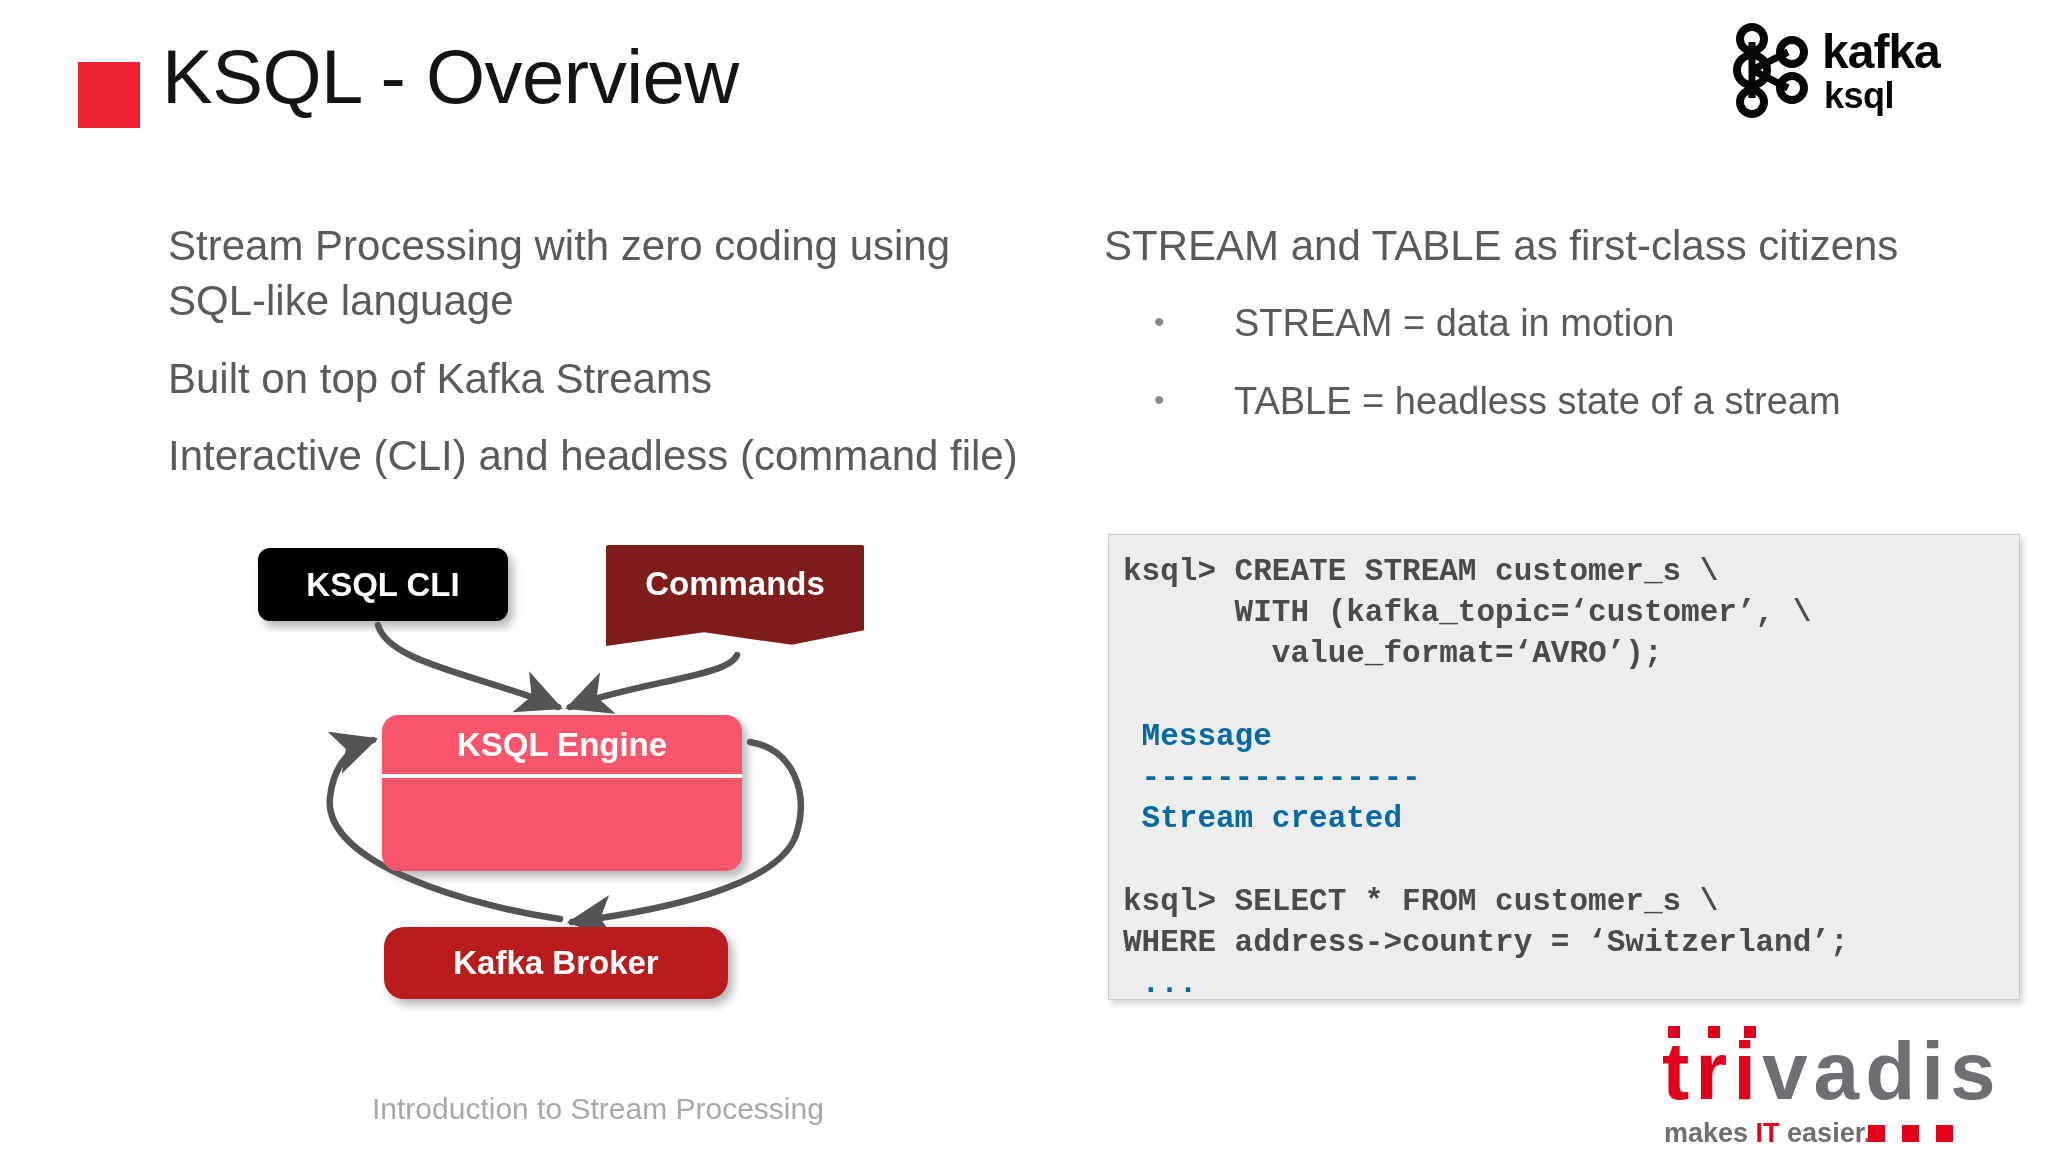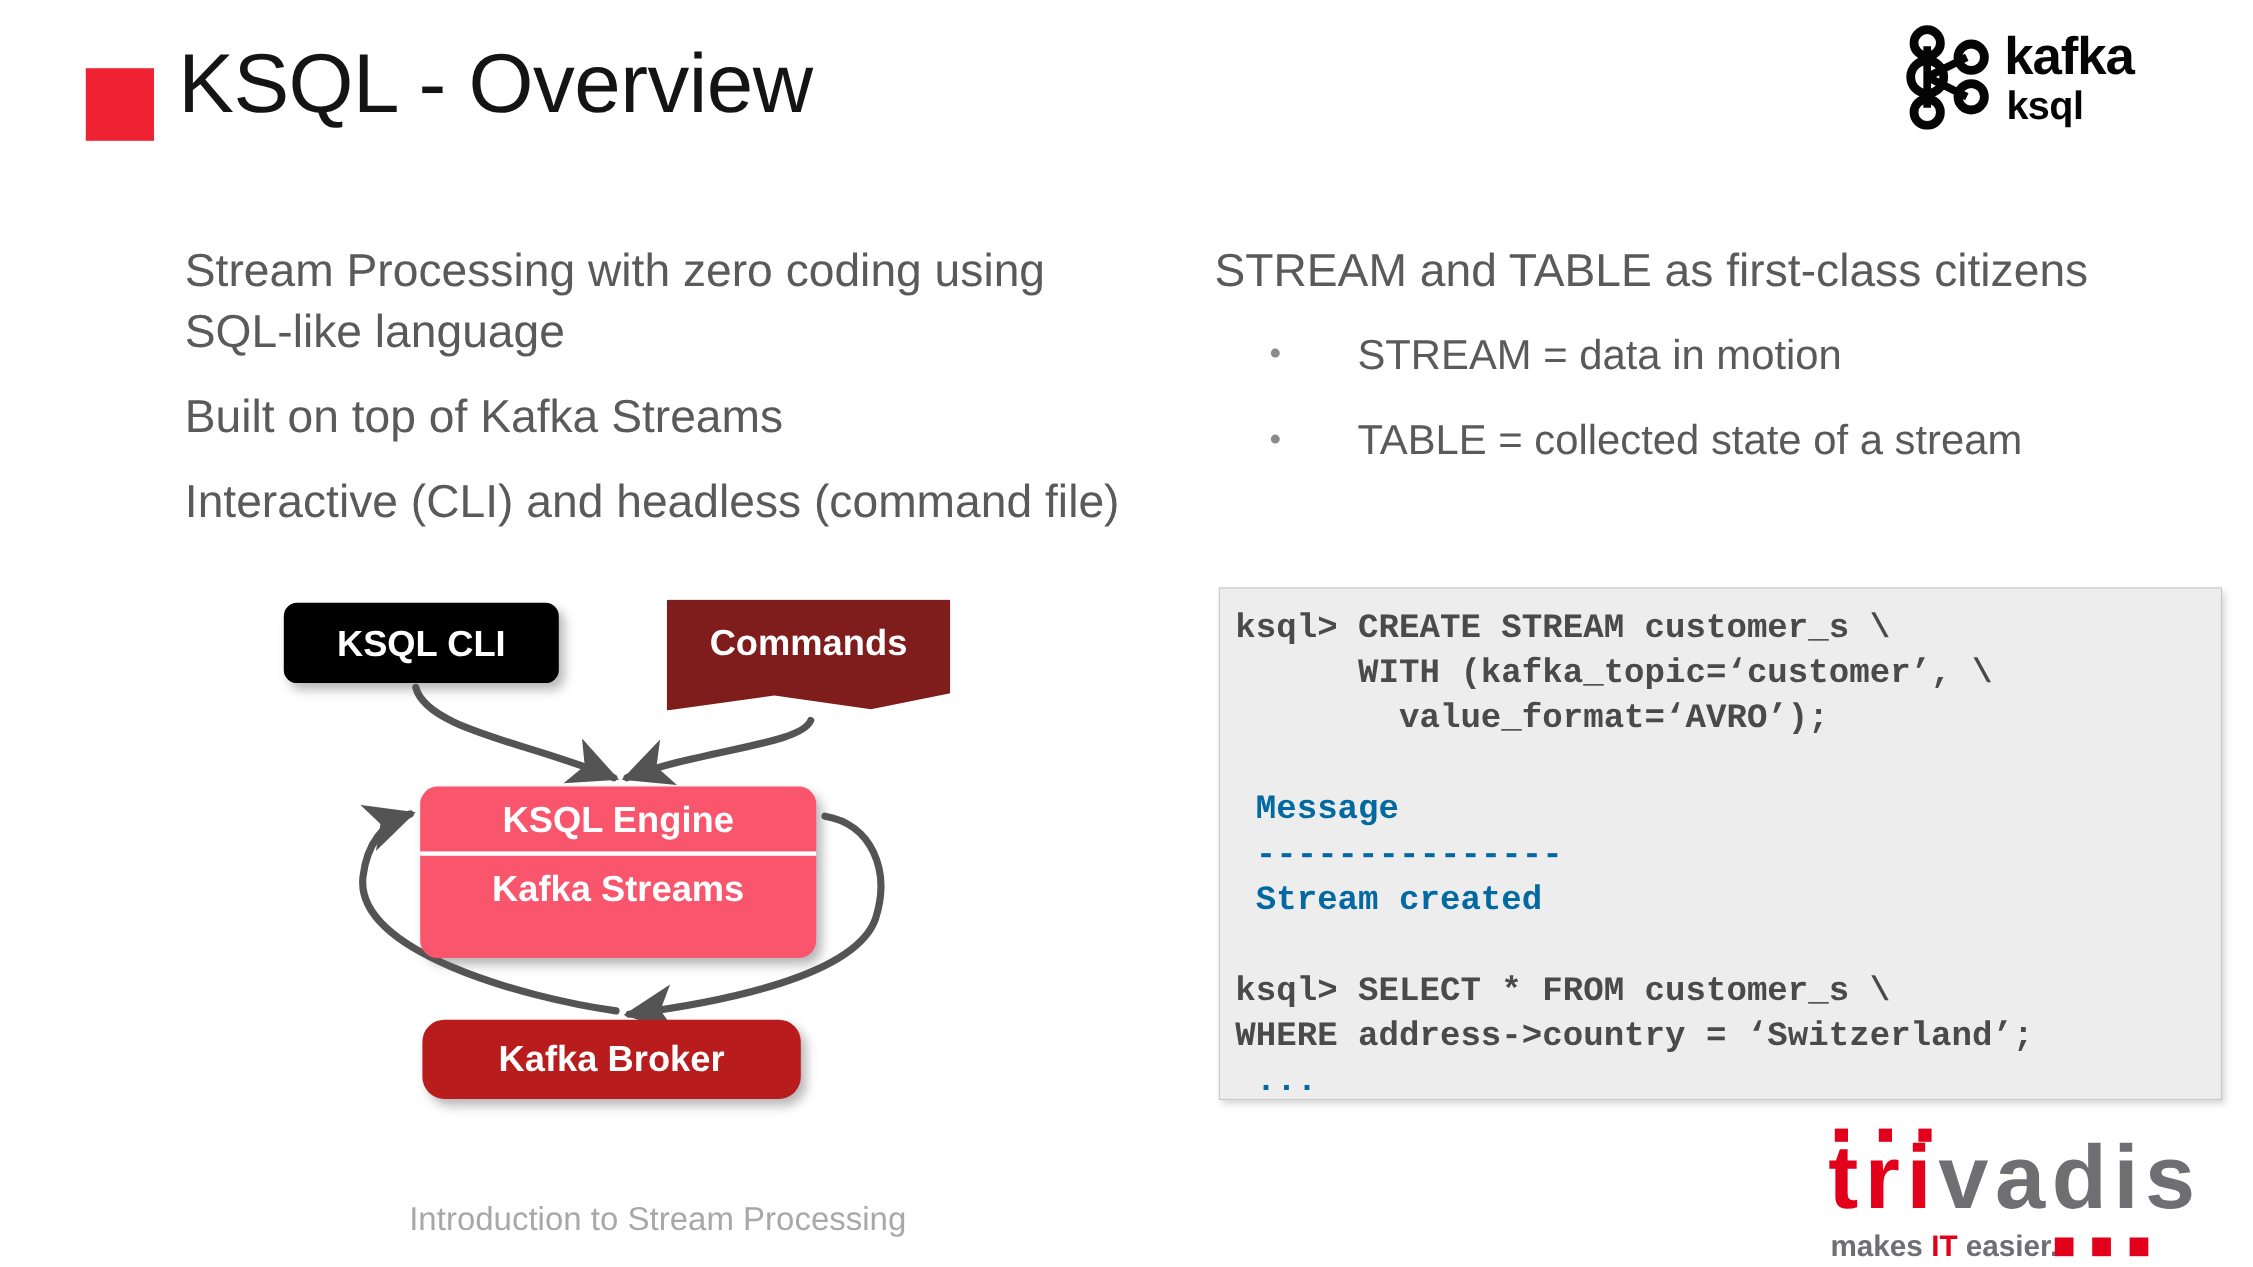--- a/index.html
+++ b/index.html
@@ -258,21 +258,21 @@
 
   <div class="col-right">
     <div class="para">STREAM and TABLE as first-class citizens</div>
     <div class="sub-list">
       <div class="sub-item">
         <span class="dot">•</span>
         <span>STREAM = data in motion</span>
       </div>
       <div class="sub-item">
         <span class="dot">•</span>
-        <span>TABLE = collected state of a stream</span>
+        <span>TABLE = headless state of a stream</span>
       </div>
     </div>
   </div>
 
   <div class="diagram">
 
     <svg class="arrows" viewBox="0 0 660 500">
       <defs>
         <marker id="ah" markerWidth="9" markerHeight="9" refX="6.2" refY="3.4" orient="auto" markerUnits="strokeWidth">
           <path d="M0,0 L7,3.4 L0,6.8 L1.8,3.4 z" fill="#545454"></path>
@@ -294,23 +294,20 @@
 
     <div class="node node-commands">
       <span>Commands</span>
     </div>
 
     <div class="node node-engine-wrap">
       <div class="engine-half">
         <span>KSQL Engine</span>
       </div>
       <div class="engine-divider"></div>
-      <div class="engine-half">
-        <span>Kafka Streams</span>
-      </div>
     </div>
 
     <div class="node node-broker">
       <span>Kafka Broker</span>
     </div>
   </div>
 
   <div class="code-block">
     <div class="code-line">ksql&gt; CREATE STREAM customer_s \</div>
     <div class="code-line">      WITH (kafka_topic=‘customer’, \</div>

